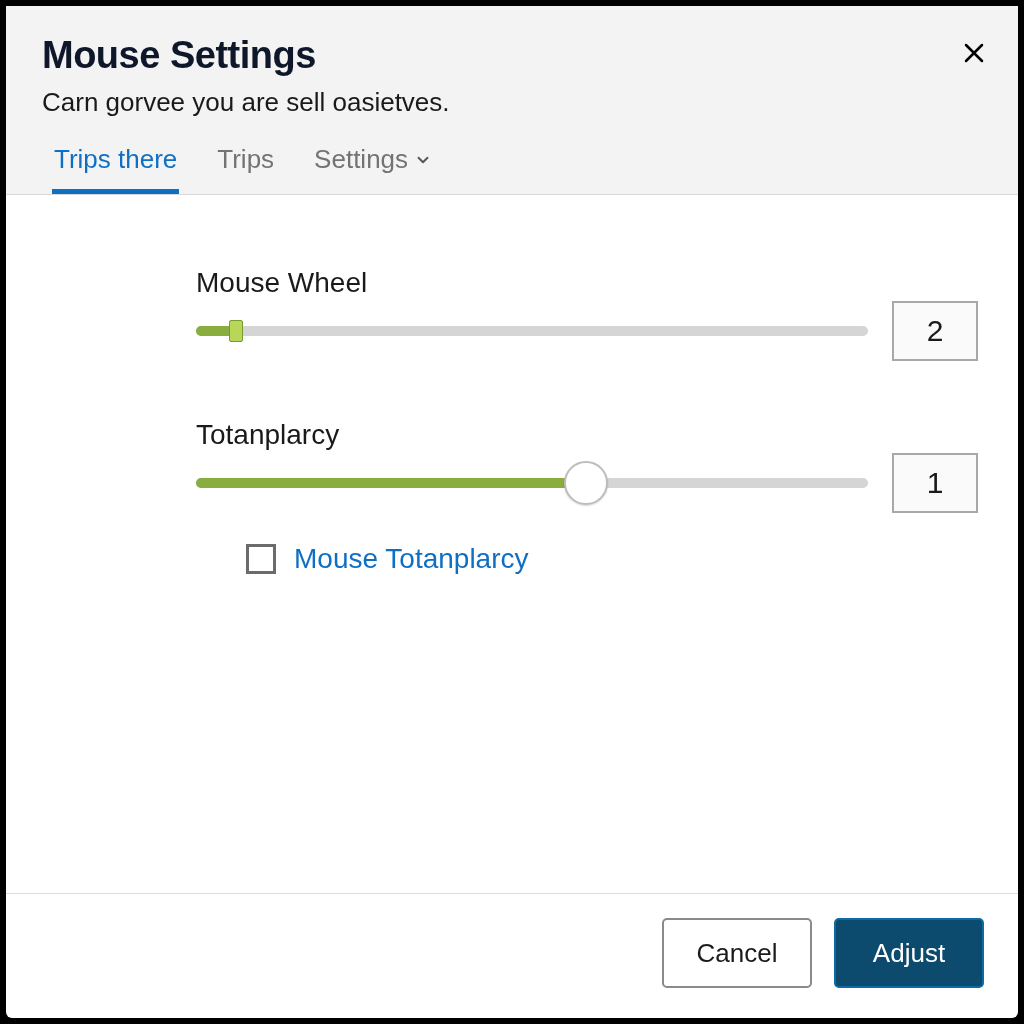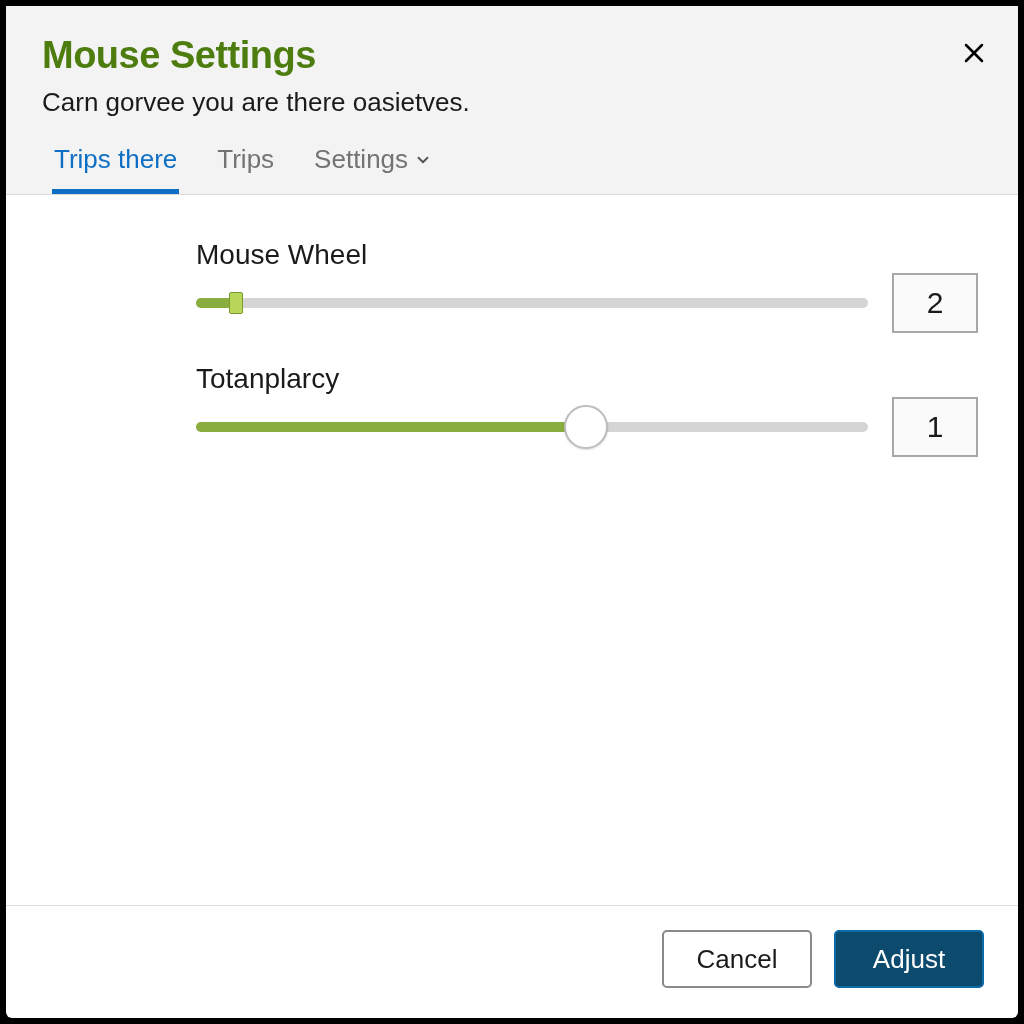--- a/index.html
+++ b/index.html
@@ -21,21 +21,21 @@
   }
   .header {
     background: #f3f3f3;
     padding: 28px 36px 0 36px;
     border-bottom: 1px solid #d9d9d9;
     position: relative;
   }
   .dialog-title {
     font-size: 38px;
     font-weight: 700;
-    color: #4d7c0f;
+    color: #0f172a;
     margin: 0;
     letter-spacing: -0.5px;
   }
   .subtitle {
     font-size: 26px;
     color: #1a1a1a;
     margin: 10px 0 18px 0;
   }
   .close-btn {
     position: absolute;
@@ -79,20 +79,21 @@
     margin-bottom: 30px;
   }
   .slider-block {
     margin-left: 150px;
     flex: 1;
   }
   .slider-label {
     font-size: 28px;
     color: #1a1a1a;
     margin-bottom: 2px;
+    margin-top: 28px;
   }
   .slider-wrap {
     display: flex;
     align-items: center;
     gap: 24px;
   }
   .slider-track {
     position: relative;
     flex: 1;
     height: 40px;
@@ -160,21 +161,21 @@
 
   .footer {
     border-top: 1px solid #dcdcdc;
     padding: 24px 34px 30px 0;
     display: flex;
     justify-content: flex-end;
     gap: 22px;
   }
   .btn {
     min-width: 150px;
-    height: 58px;
+    height: 70px;
     font-size: 26px;
     border-radius: 5px;
     cursor: pointer;
     display: flex;
     align-items: center;
     justify-content: center;
   }
   .btn-secondary {
     background: #fff;
     border: 2px solid #8a8a8a;
@@ -187,21 +188,21 @@
     font-weight: 500;
   }
 </style>
 </head>
 <body>
 
 <div class="dialog">
 
   <div class="header">
     <h1 class="dialog-title">Mouse Settings</h1>
-    <div class="subtitle">Carn gorvee you are there oasietves.</div>
+    <div class="subtitle">Carn gorvee you are sell oasietves.</div>
 
     <button class="close-btn">
       <span>
         <svg viewBox="0 0 24 24" stroke="#000" stroke-width="2.5" fill="none" stroke-linecap="round">
           <line x1="4" y1="4" x2="20" y2="20"></line>
             <line x1="20" y1="4" x2="4" y2="20"></line>
         </svg>
       </span>
     </button>
 
@@ -246,20 +247,24 @@
           <div class="slider-track">
             <div class="track-bg"></div>
             <div class="track-fill" style="width:58%"></div>
             <div class="thumb-big" style="left:58%"></div>
           </div>
           <div class="value-box">1</div>
         </div>
       </div>
     </div>
 
+    <div class="checkbox-row">
+      <div class="checkbox"></div>
+      <span class="checkbox-label">Mouse Totanplarcy</span>
+    </div>
 
   </div>
 
   <div class="footer">
     <div class="btn btn-secondary">Cancel</div>
     <div class="btn btn-primary">Adjust</div>
   </div>
 
 </div>
 

